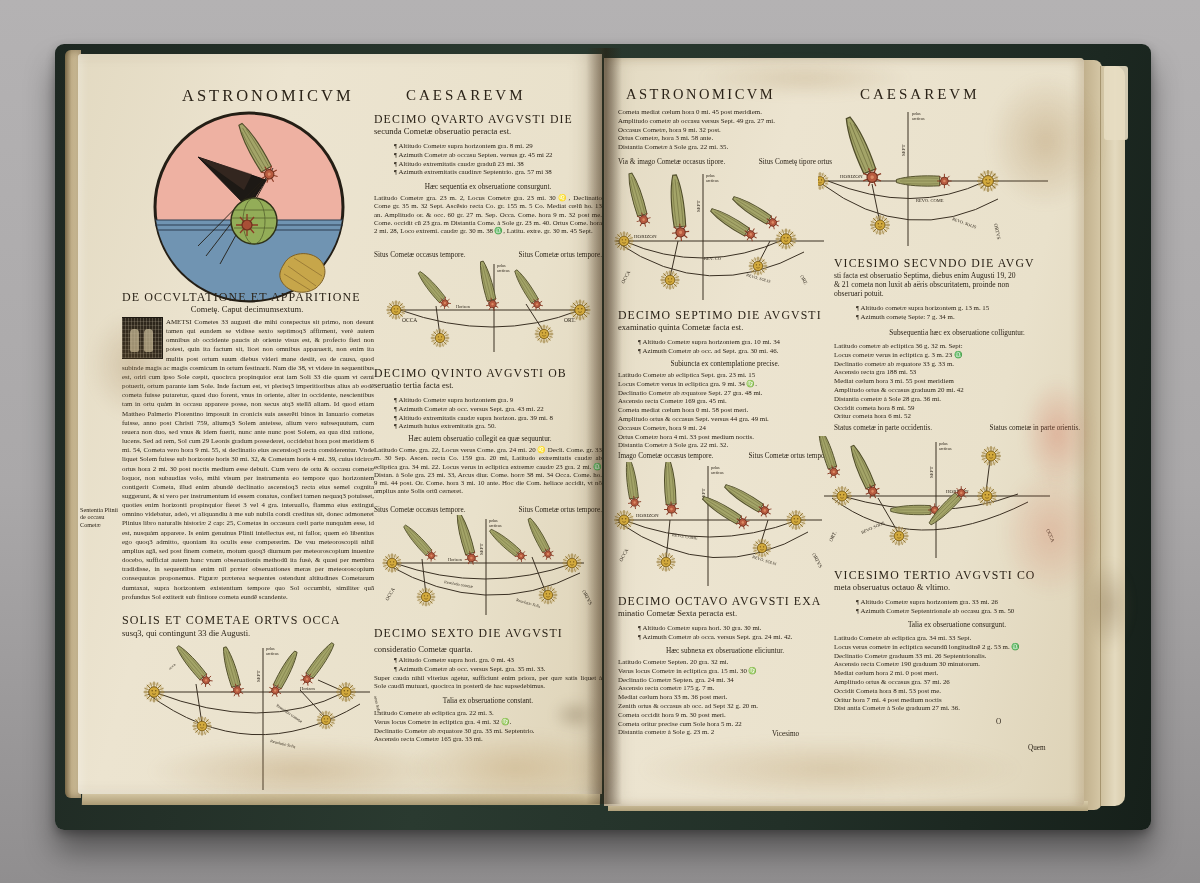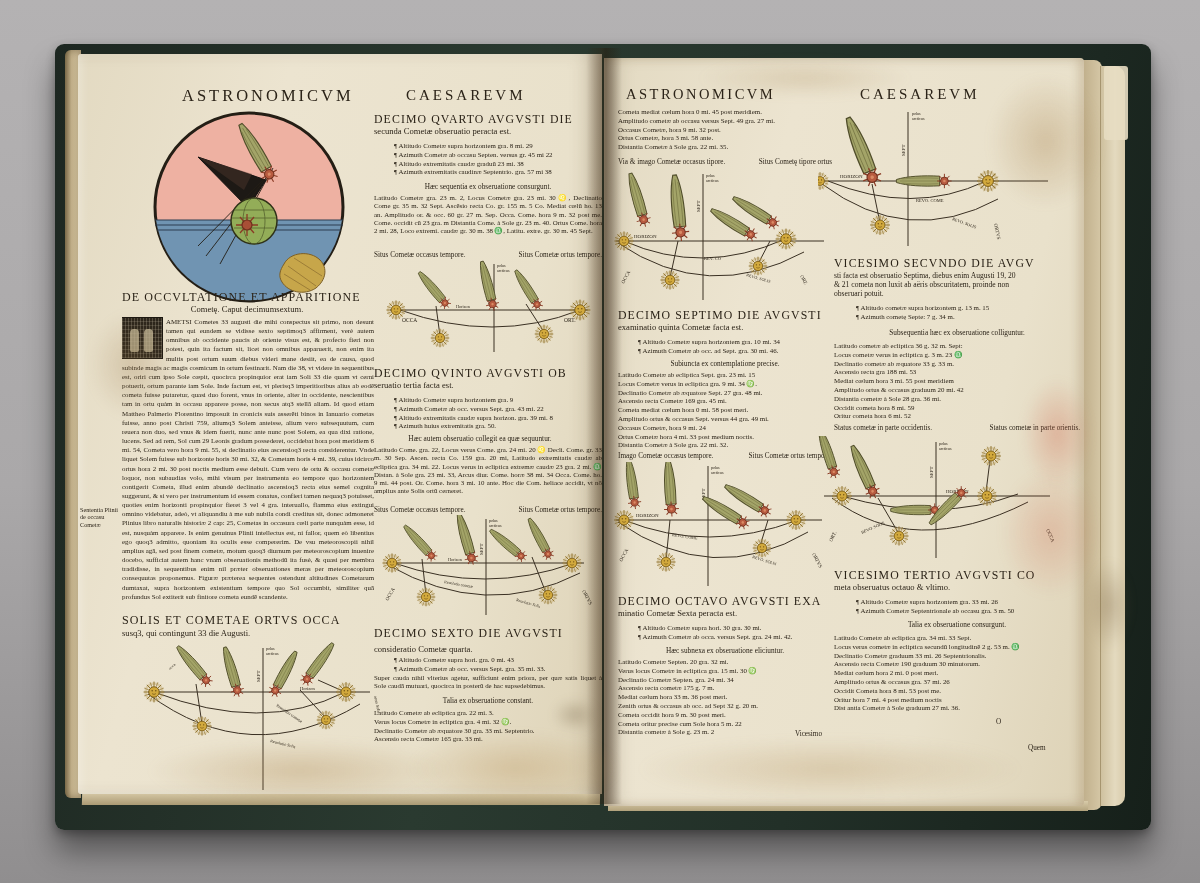--- a/index.html
+++ b/index.html
@@ -330,21 +330,21 @@
       <div class="resl">Latitudo Cometæ Septen. 20 gra. 32 mi.</div>
       <div class="resl">Verus locus Cometæ in ecliptica gra. 15 mi. 30 ♍</div>
       <div class="resl">Declinatio Cometæ Septen. gra. 24 mi. 34</div>
       <div class="resl">Ascensio recta cometæ 175 g. 7 m.</div>
       <div class="resl">Mediat cœlum hora 33 m. 36 post meri.</div>
       <div class="resl">Zenith ortus &amp; occasus ab occ. ad Sept 32 g. 20 m.</div>
       <div class="resl">Cometa occidit hora 9 m. 30 post meri.</div>
       <div class="resl">Cometa oritur precise cum Sole hora 5 m. 22</div>
       <div class="resl">Distantia cometæ à Sole g. 23 m. 2</div>
     </div>
-    <div class="cw" style="left:148px;top:672px;width:70px;text-align:right">Vicesimo</div>
+    <div class="cw" style="left:168px;top:672px;width:70px;text-align:left">Vicesimo</div>
 
     <svg class="dg" style="left:214px;top:46px" width="252" height="148" viewBox="0 0 252 148">
       <line x1="90" y1="8" x2="90" y2="142"></line>
       <text x="94" y="11" font-size="4">polus</text>
       <text x="94" y="16" font-size="4">arcticus</text>
       <text transform="translate(87,52) rotate(-90)" font-size="5">SEPT</text>
       <line x1="2" y1="77" x2="230" y2="77"></line>
       <text x="22" y="74" font-size="5">HORIZON</text>
       <text transform="translate(176,120) rotate(78)" font-size="5">ORTVS</text>
       <path class="arc" d="M10 77 Q95 112 168 77"></path>

